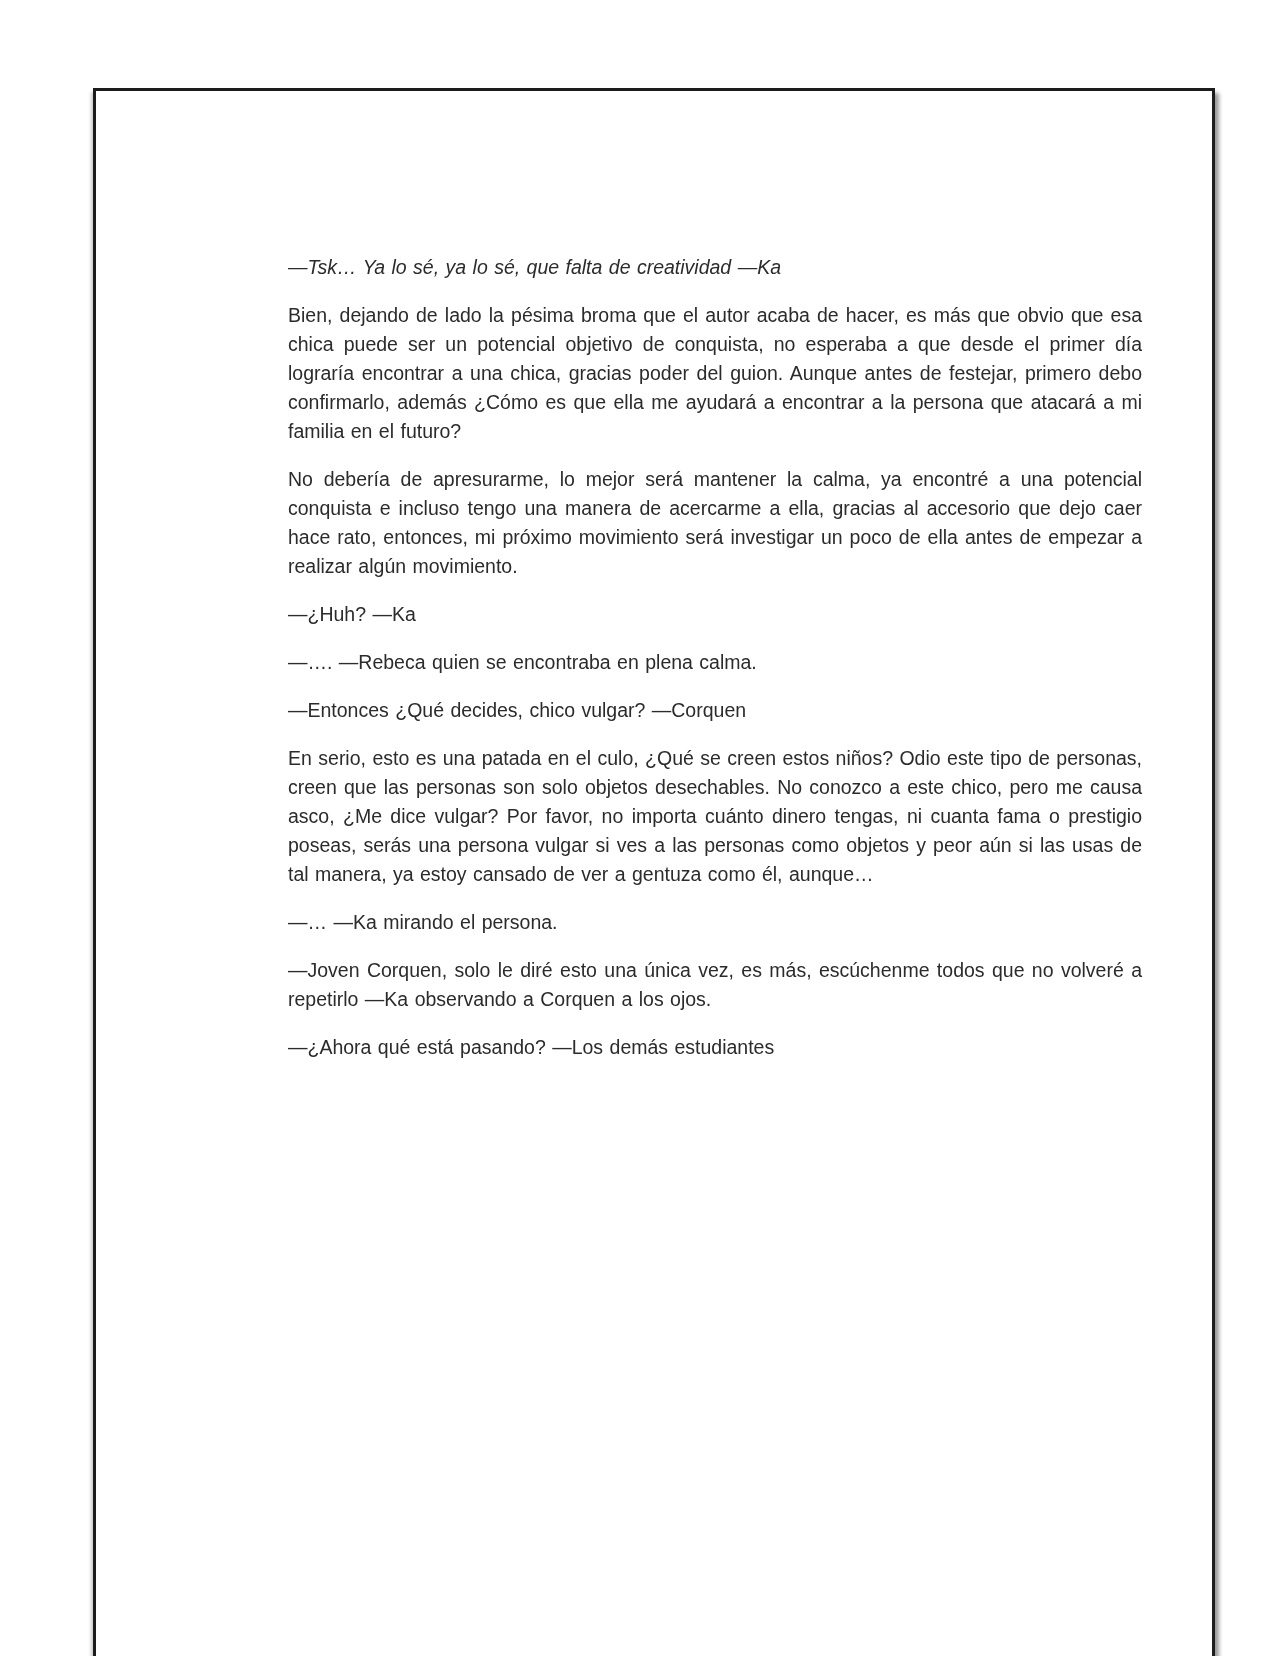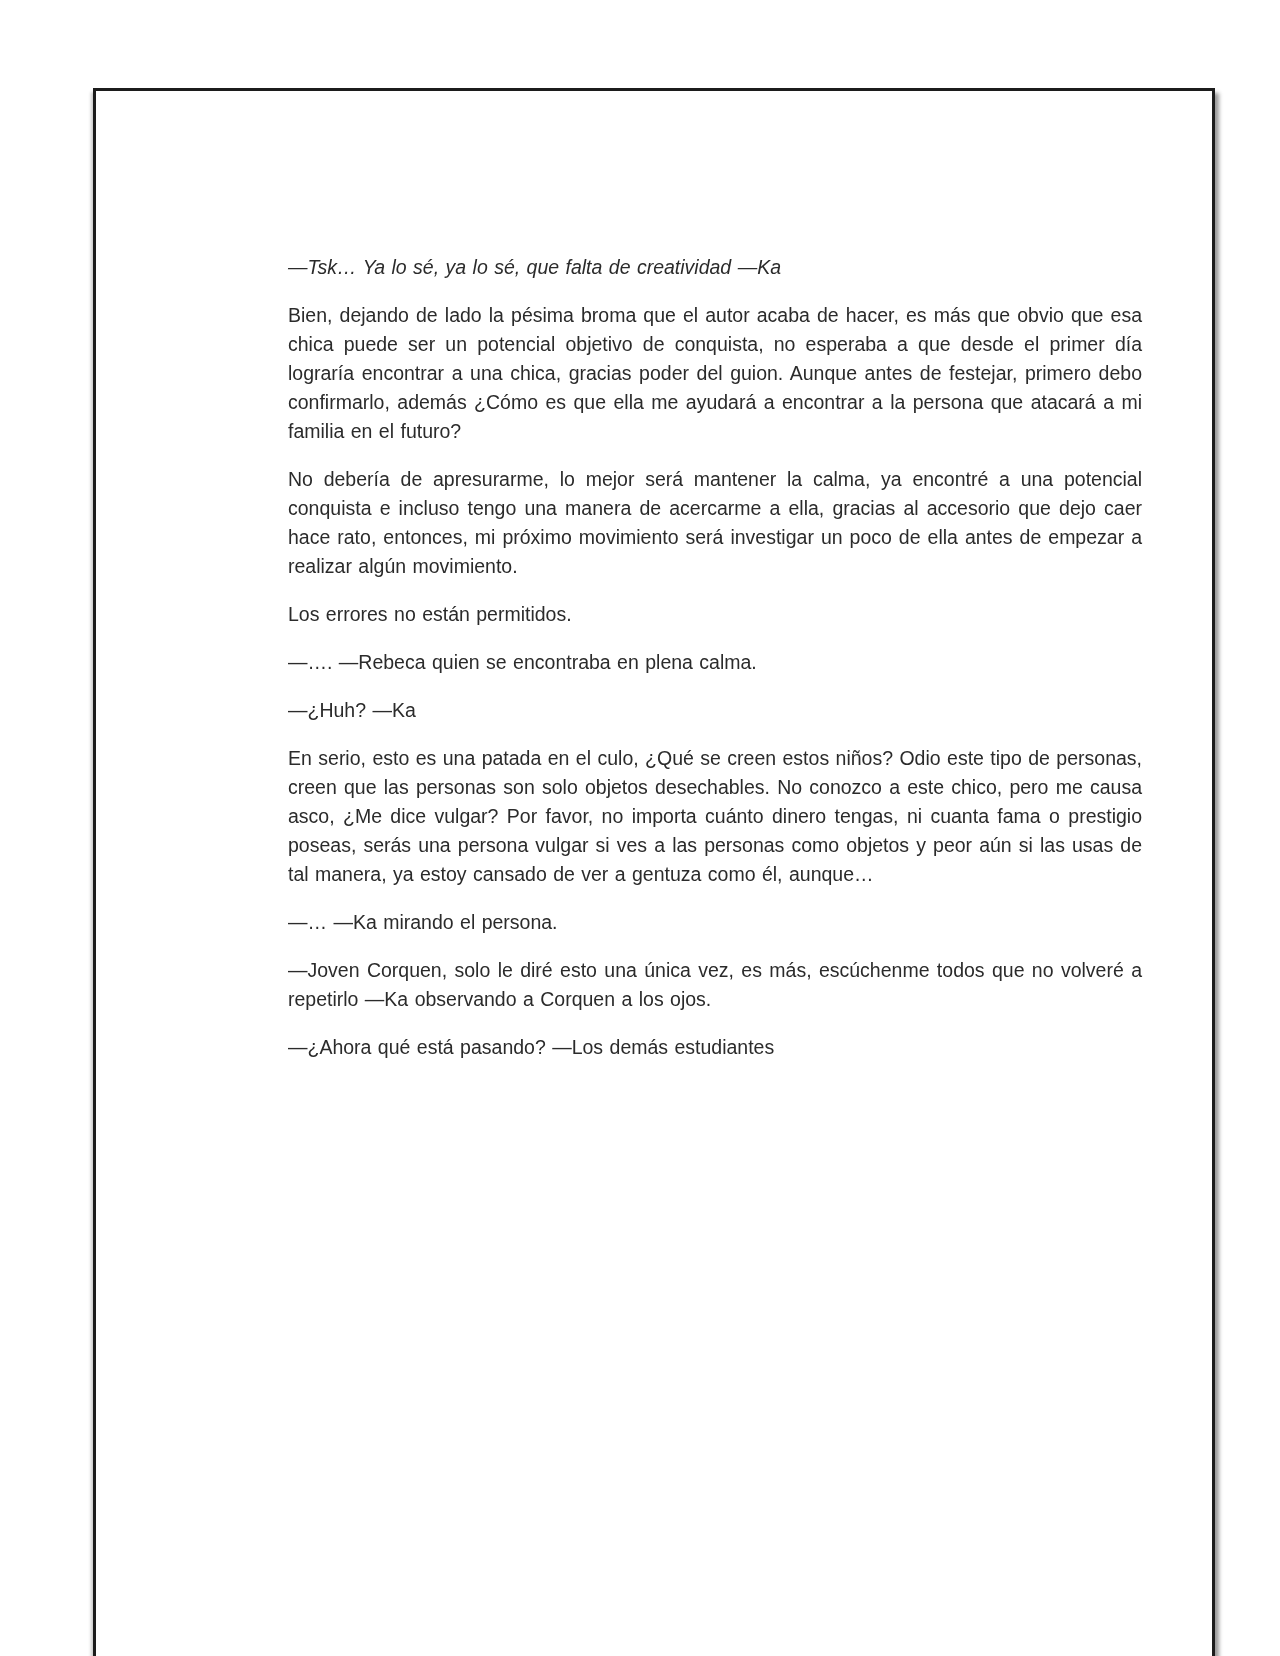--- a/index.html
+++ b/index.html
@@ -54,22 +54,22 @@
 </head>
 <body>
 
 <div class="page">
   <div class="page-frame">
     <div class="doc-body">
 
     <p class="para italic">—Tsk… Ya lo sé, ya lo sé, que falta de creatividad —Ka</p>
         <p class="para">Bien, dejando de lado la pésima broma que el autor acaba de hacer, es más que obvio que esa chica puede ser un potencial objetivo de conquista, no esperaba a que desde el primer día lograría encontrar a una chica, gracias poder del guion. Aunque antes de festejar, primero debo confirmarlo, además ¿Cómo es que ella me ayudará a encontrar a la persona que atacará a mi familia en el futuro?</p>
         <p class="para">No debería de apresurarme, lo mejor será mantener la calma, ya encontré a una potencial conquista e incluso tengo una manera de acercarme a ella, gracias al accesorio que dejo caer hace rato, entonces, mi próximo movimiento será investigar un poco de ella antes de empezar a realizar algún movimiento.</p>
-        <p class="para">Los errores no están permitidos.</p>
+        <p class="para">—¿Huh? —Ka</p>
         <p class="para">—…. —Rebeca quien se encontraba en plena calma.</p>
-        <p class="para">—¿Huh? —Ka</p>
+        <p class="para">—Entonces ¿Qué decides, chico vulgar? —Corquen</p>
         <p class="para">En serio, esto es una patada en el culo, ¿Qué se creen estos niños? Odio este tipo de personas, creen que las personas son solo objetos desechables. No conozco a este chico, pero me causa asco, ¿Me dice vulgar? Por favor, no importa cuánto dinero tengas, ni cuanta fama o prestigio poseas, serás una persona vulgar si ves a las personas como objetos y peor aún si las usas de tal manera, ya estoy cansado de ver a gentuza como él, aunque…</p>
         <p class="para">—… —Ka mirando el persona.</p>
         <p class="para">—Joven Corquen, solo le diré esto una única vez, es más, escúchenme todos que no volveré a repetirlo —Ka observando a Corquen a los ojos.</p>
         <p class="para">—¿Ahora qué está pasando? —Los demás estudiantes</p>
       </div>
   </div>
 </div>
 
 </body></html>

